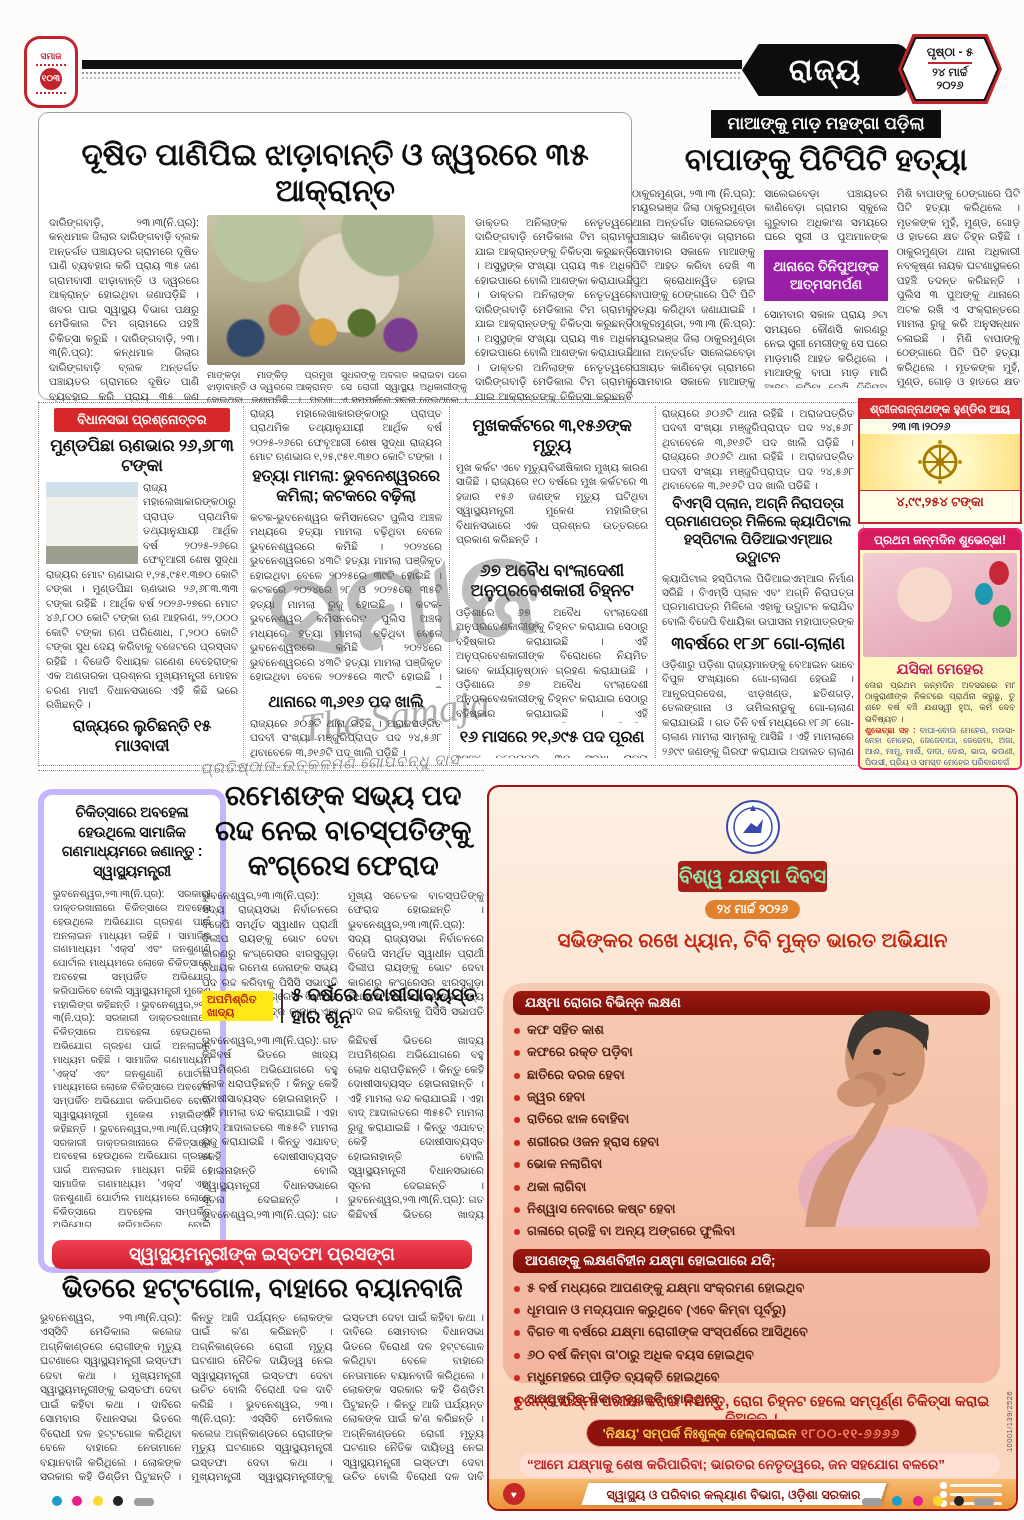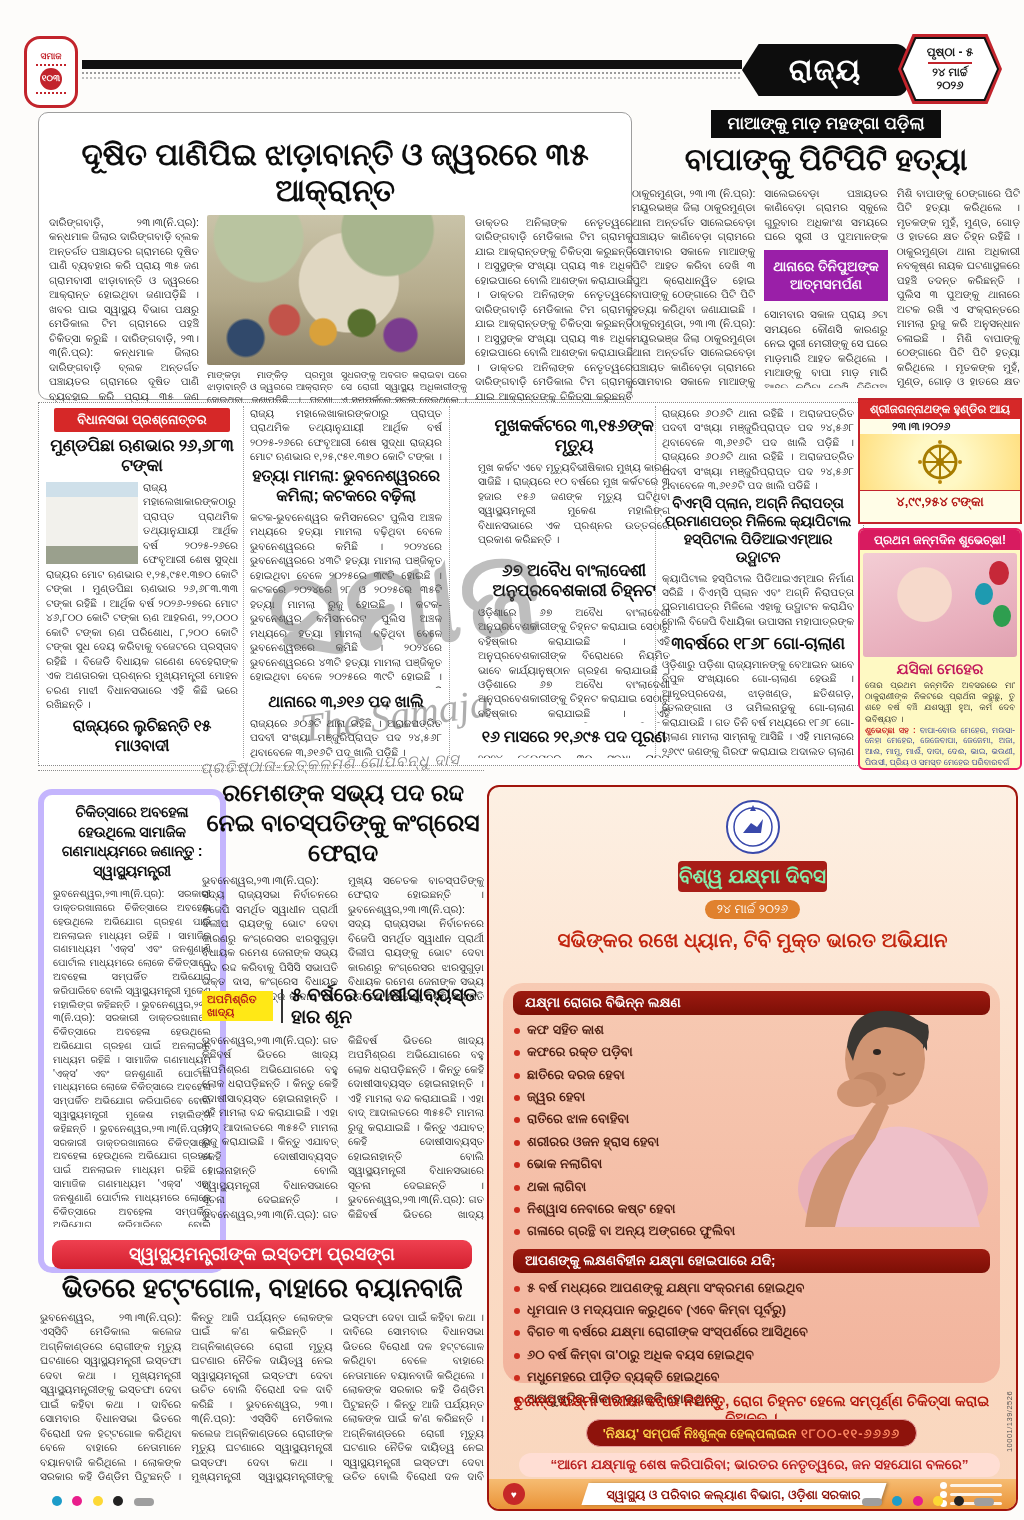--- a/index.html
+++ b/index.html
@@ -91,57 +91,57 @@
   #wm1{left:268px;top:536px;font-size:118px;font-weight:bold;color:#5f5f5f;opacity:.40;transform:rotate(-6deg);}
   #wm2{left:300px;top:692px;font-size:40px;font-style:italic;color:#4e4e4e;opacity:.45;transform:rotate(-8deg);
        font-family:"Liberation Serif",serif;}
   #wm3{left:200px;top:756px;font-size:15px;font-style:italic;color:#6a6a6a;opacity:.8;transform:rotate(-2deg);
        font-family:"Liberation Serif",serif;letter-spacing:1px;}
   
   #pinkbox{left:38px;top:776px;width:158px;height:456px;border:6px solid #c4b5fd;border-radius:14px;background:#fff;padding:8px 9px;margin-top:13px;}
   #pinkbox .t{font-size:14.5px;line-height:1.35;margin-bottom:6px;}
   #pinkbox .b{height:340px;}
   #congress{left:202px;top:778px;width:282px;}
-  #congress .head{font-size:24px;line-height:1.25;}
+  #congress .head{font-size:28px;line-height:1.25;}
   #congress .cols{columns:2;column-gap:10px;height:132px;overflow:hidden;margin-top:5px;}
   #food{left:202px;top:984px;width:282px;}
   #food .lab{background:#ffe816;color:#b71c1c;font-weight:bold;font-size:11px;line-height:1.2;
      padding:2px 5px;display:inline-block;}
   #food .head{font-size:19px;line-height:1.15;}
   #food .cols{columns:2;column-gap:10px;height:196px;overflow:hidden;margin-top:5px;}
   #resign{left:40px;top:1240px;width:444px;}
   #resign .ban{background:linear-gradient(180deg,#ef4050,#d3202f);color:#fff;font-weight:bold;font-size:18px;
      text-align:center;border-radius:9px;padding:4px 0;width:420px;margin:0 auto;}
   #resign .head{font-size:27px;margin-top:4px;}
   #resign .cols{columns:3;column-gap:10px;height:178px;overflow:hidden;margin-top:6px;}
   
   #ad{left:487px;top:785px;width:527px;height:722px;border:2px solid #a1150d;border-radius:12px;
      background:linear-gradient(180deg,#fdf0e3 0%,#fbdcc6 55%,#f9d6bd 100%);overflow:hidden;}
   #emblem{left:236px;top:12px;width:56px;height:56px;}
   #ad-title{background:#a81d17;color:#86efac;font-weight:bold;font-size:20px;padding:4px 1px;border-radius:4px;
      display:inline-block;}
-  #ad-date{background:#e0812e;color:#fff;font-weight:normal;font-size:12.5px;padding:2px 12px;border-radius:12px;
+  #ad-date{background:#e0812e;color:#fff;font-weight:bold;font-size:12.5px;padding:2px 12px;border-radius:12px;
      display:inline-block;margin-top:8px;text-align:center;}
   #ad-tag{color:#c2250f;font-weight:bold;font-size:20px;margin-top:10px;}
   #ad-panel{left:14px;top:196px;width:497px;height:400px;border-radius:20px;
      background:linear-gradient(180deg,#f7cab3,#f2b49d);}
   .ad-bar{background:linear-gradient(180deg,#9d1a10,#7c0f06);color:#fff;font-weight:bold;font-size:13.5px;
      padding:4px 12px;border-radius:8px;margin:8px 10px 4px;}
   .ad-list{list-style:none;margin:2px 0 0;padding:0 10px 0 24px;}
   .ad-list li{font-size:13px;font-weight:bold;color:#4a1c10;line-height:1.72;position:relative;}
   .ad-list li::before{content:"";position:absolute;left:-13px;top:9px;width:6px;height:6px;border-radius:50%;background:#cc2b1d;}
   #sym-list{width:260px;}
   #man{position:absolute;right:0;top:6px;width:235px;height:238px;}
   #ad-cta{left:14px;top:606px;width:497px;color:#b3150a;font-weight:bold;font-size:14.5px;text-align:center;}
   #ad-help{left:14px;top:632px;width:497px;text-align:center;}
   #ad-help .pill{display:inline-block;background:#8e130c;border:1.5px solid #e8a0a0;border-radius:16px;padding:4px 16px;}
   #ad-help .lb{color:#ffd54f;font-weight:bold;font-size:13px;}
   #ad-help .num{color:#ff8a65;font-weight:bold;font-size:13px;letter-spacing:1px;text-align:center;}
   #ad-quote{left:30px;top:666px;width:465px;background:rgba(255,223,214,.9);border-radius:14px;
-     color:#b71c1c;font-weight:bold;font-size:13.5px;text-align:center;padding:4px 8px;}
+     color:#b71c1c;font-weight:bold;font-size:13.5px;padding:4px 8px;}
   #ad-foot{left:0;bottom:0;width:100%;height:30px;background:linear-gradient(180deg,#f6bc72,#ea9337);
      display:flex;align-items:center;}
   #ad-foot .logo{width:22px;height:22px;border-radius:50%;background:#c62828;margin-left:14px;
      color:#fff;font-size:10px;display:flex;align-items:center;justify-content:center;}
   #ad-foot .panel{background:#fff;transform:skewX(-18deg);padding:2px 22px;margin-left:60px;box-shadow:2px 0 3px rgba(0,0,0,.25);}
   #ad-foot .panel span{display:inline-block;transform:skewX(18deg);color:#8d1007;font-weight:bold;font-size:12.5px;}
   #ad-soc{margin-left:auto;margin-right:14px;display:flex;flex-direction:column;gap:2px;}
   .soc-row{display:flex;align-items:center;gap:3px;}
   .soc-dot{width:7px;height:7px;border-radius:50%;background:#fff;}
   .soc-bar{width:52px;height:3px;background:rgba(255,255,255,.85);border-radius:2px;}
@@ -219,21 +219,21 @@
 </div>
 
 <div class="abs mcol" style="left:250px;width:192px">
   <div class="body-txt just fill" style="height:56px">ରାଜ୍ୟ ମହାଲେଖାକାରଙ୍କଠାରୁ ପ୍ରାପ୍ତ ପ୍ରାଥମିକ ତଥ୍ୟାନୁଯାୟୀ ଆର୍ଥିକ ବର୍ଷ ୨୦୨୫-୨୬ରେ ଫେବୃଆରୀ ଶେଷ ସୁଦ୍ଧା ରାଜ୍ୟର ମୋଟ ଋଣଭାର ୧,୨୫,୯୫୧.୩୭୦ କୋଟି ଟଙ୍କା । ମୁଣ୍ଡପିଛା ଋଣଭାର ୨୬,୬୮୩.୩୩ ଟଙ୍କା ରହିଛି । ଆର୍ଥିକ ବର୍ଷ ୨୦୨୬-୨୭ରେ ମୋଟ ୪୬,୮୦୦ କୋଟି ଟଙ୍କା ଋଣ ଆହରଣ, ୨୨,୦୦୦ କୋଟି ଟଙ୍କା ଋଣ ପରିଶୋଧ, ୮,୨୦୦ କୋଟି ଟଙ୍କା ସୁଧ ଦେୟ କରିବାକୁ ବଜେଟରେ ପ୍ରସ୍ତାବ ରହିଛି । ବିଜେଡି ବିଧାୟକ ଗଣେଶ ବେହେରାଙ୍କ ଏକ ଅଣତାରକା ପ୍ରଶ୍ନର ମୁଖ୍ୟମନ୍ତ୍ରୀ ମୋହନ ଚରଣ ମାଝୀ ବିଧାନସଭାରେ ଏହି କିଛି ଭରେ ରଖିଛନ୍ତି ।</div>
   <div class="mh2 hl center">ହତ୍ୟା ମାମଲା: ଭୁବନେଶ୍ୱରରେ କମିଲା; କଟକରେ ବଢ଼ିଲା</div>
   <div class="body-txt just fill" style="height:178px">କଟକ-ଭୁବନେଶ୍ୱର କମିସନରେଟ ପୁଲିସ ଅଞ୍ଚଳ ମଧ୍ୟରେ ହତ୍ୟା ମାମଲା ବଢ଼ିଥିବା ବେଳେ ଭୁବନେଶ୍ୱରରେ କମିଛି । ୨୦୨୪ରେ ଭୁବନେଶ୍ୱରରେ ୪୩ଟି ହତ୍ୟା ମାମଲା ପଞ୍ଜିକୃତ ହୋଇଥିବା ବେଳେ ୨୦୨୫ରେ ୩୯ଟି ହୋଇଛି । କଟକରେ ୨୦୨୪ରେ ୨୮ ଓ ୨୦୨୫ରେ ୩୫ଟି ହତ୍ୟା ମାମଲା ରୁଜୁ ହୋଇଛି । କଟକ-ଭୁବନେଶ୍ୱର କମିସନରେଟ ପୁଲିସ ଅଞ୍ଚଳ ମଧ୍ୟରେ ହତ୍ୟା ମାମଲା ବଢ଼ିଥିବା ବେଳେ ଭୁବନେଶ୍ୱରରେ କମିଛି । ୨୦୨୪ରେ ଭୁବନେଶ୍ୱରରେ ୪୩ଟି ହତ୍ୟା ମାମଲା ପଞ୍ଜିକୃତ ହୋଇଥିବା ବେଳେ ୨୦୨୫ରେ ୩୯ଟି ହୋଇଛି । କଟକରେ ୨୦୨୪ରେ ୨୮ ଓ ୨୦୨୫ରେ ୩୫ଟି ହତ୍ୟା ମାମଲା ରୁଜୁ ହୋଇଛି । କଟକ-ଭୁବନେଶ୍ୱର କମିସନରେଟ ପୁଲିସ ଅଞ୍ଚଳ ମଧ୍ୟରେ ହତ୍ୟା ମାମଲା ବଢ଼ିଥିବା ବେଳେ ଭୁବନେଶ୍ୱରରେ କମିଛି । ୨୦୨୪ରେ ଭୁବନେଶ୍ୱରରେ ୪୩ଟି ହତ୍ୟା ମାମଲା ପଞ୍ଜିକୃତ ହୋଇଥିବା ବେଳେ ୨୦୨୫ରେ ୩୯ଟି ହୋଇଛି । କଟକରେ ୨୦୨୪ରେ ୨୮ ଓ ୨୦୨୫ରେ ୩୫ଟି ହତ୍ୟା ମାମଲା ରୁଜୁ ହୋଇଛି ।</div>
   <div class="mh2 hl center">ଥାନାରେ ୩,୬୧୬ ପଦ ଖାଲି</div>
   <div class="body-txt just fill" style="height:48px">ରାଜ୍ୟରେ ୬୦୬ଟି ଥାନା ରହିଛି । ଅରାଜପତ୍ରିତ ପଦବୀ ସଂଖ୍ୟା ମଞ୍ଜୁରିପ୍ରାପ୍ତ ପଦ ୨୪,୫୬୮ ଥିବାବେଳେ ୩,୬୧୬ଟି ପଦ ଖାଲି ପଡ଼ିଛି ।</div>
 </div>
 
-<div class="abs mcol" style="left:478px;width:192px">
+<div class="abs mcol" style="left:456px;width:192px">
   <div class="mh1 hl center" style="margin-top:10px">ମୁଖକର୍କଟରେ ୩,୧୫୬ଙ୍କ ମୃତ୍ୟୁ</div>
   <div class="body-txt just fill" style="height:98px">ମୁଖ କର୍କଟ ଏବେ ମୃତ୍ୟୁବିଭୀଷିକାର ମୁଖ୍ୟ କାରଣ ସାଜିଛି । ରାଜ୍ୟରେ ୧୦ ବର୍ଷରେ ମୁଖ କର୍କଟରେ ୩ ହଜାର ୧୫୬ ଜଣଙ୍କ ମୃତ୍ୟୁ ଘଟିଥିବା ସ୍ୱାସ୍ଥ୍ୟମନ୍ତ୍ରୀ ମୁକେଶ ମହାଲିଙ୍ଗ ବିଧାନସଭାରେ ଏକ ପ୍ରଶ୍ନର ଉତ୍ତରରେ ପ୍ରକାଶ କରିଛନ୍ତି ।</div>
   <div class="mh1 hl center">୬୭ ଅବୈଧ ବାଂଲାଦେଶୀ ଅନୁପ୍ରବେଶକାରୀ ଚିହ୍ନଟ</div>
   <div class="body-txt just fill" style="height:118px">ଓଡ଼ିଶାରେ ୬୭ ଅବୈଧ ବାଂଲାଦେଶୀ ଅନୁପ୍ରବେଶକାରୀଙ୍କୁ ଚିହ୍ନଟ କରାଯାଇ ସେଠାରୁ ବହିଷ୍କାର କରାଯାଇଛି । ଏହି ଅନୁପ୍ରବେଶକାରୀଙ୍କ ବିରୋଧରେ ନିୟମିତ ଭାବେ କାର୍ଯ୍ୟାନୁଷ୍ଠାନ ଗ୍ରହଣ କରାଯାଉଛି । ଓଡ଼ିଶାରେ ୬୭ ଅବୈଧ ବାଂଲାଦେଶୀ ଅନୁପ୍ରବେଶକାରୀଙ୍କୁ ଚିହ୍ନଟ କରାଯାଇ ସେଠାରୁ ବହିଷ୍କାର କରାଯାଇଛି । ଏହି ଅନୁପ୍ରବେଶକାରୀଙ୍କ ବିରୋଧରେ ନିୟମିତ ଭାବେ କାର୍ଯ୍ୟାନୁଷ୍ଠାନ ଗ୍ରହଣ କରାଯାଉଛି । ଓଡ଼ିଶାରେ ୬୭ ଅବୈଧ ବାଂଲାଦେଶୀ ଅନୁପ୍ରବେଶକାରୀଙ୍କୁ ଚିହ୍ନଟ କରାଯାଇ ସେଠାରୁ ବହିଷ୍କାର କରାଯାଇଛି । ଏହି ଅନୁପ୍ରବେଶକାରୀଙ୍କ ବିରୋଧରେ ନିୟମିତ ଭାବେ କାର୍ଯ୍ୟାନୁଷ୍ଠାନ ଗ୍ରହଣ କରାଯାଉଛି ।</div>
   <div class="mh2 hl center">୧୬ ମାସରେ ୨୧,୬୯୫ ପଦ ପୂରଣ</div>
   <div class="body-txt just fill" style="height:18px">୨୦୨୪ ନଭେମ୍ବର ୩୦ ସୁଦ୍ଧା ରାଜ୍ୟ ସରକାରଙ୍କ ବିଭିନ୍ନ ବିଭାଗରେ</div>
 </div>
 
 <div class="abs mcol" style="left:662px;width:192px">
   <div class="body-txt just fill" style="height:84px">ରାଜ୍ୟରେ ୬୦୬ଟି ଥାନା ରହିଛି । ଅରାଜପତ୍ରିତ ପଦବୀ ସଂଖ୍ୟା ମଞ୍ଜୁରିପ୍ରାପ୍ତ ପଦ ୨୪,୫୬୮ ଥିବାବେଳେ ୩,୬୧୬ଟି ପଦ ଖାଲି ପଡ଼ିଛି । ରାଜ୍ୟରେ ୬୦୬ଟି ଥାନା ରହିଛି । ଅରାଜପତ୍ରିତ ପଦବୀ ସଂଖ୍ୟା ମଞ୍ଜୁରିପ୍ରାପ୍ତ ପଦ ୨୪,୫୬୮ ଥିବାବେଳେ ୩,୬୧୬ଟି ପଦ ଖାଲି ପଡ଼ିଛି ।</div>

